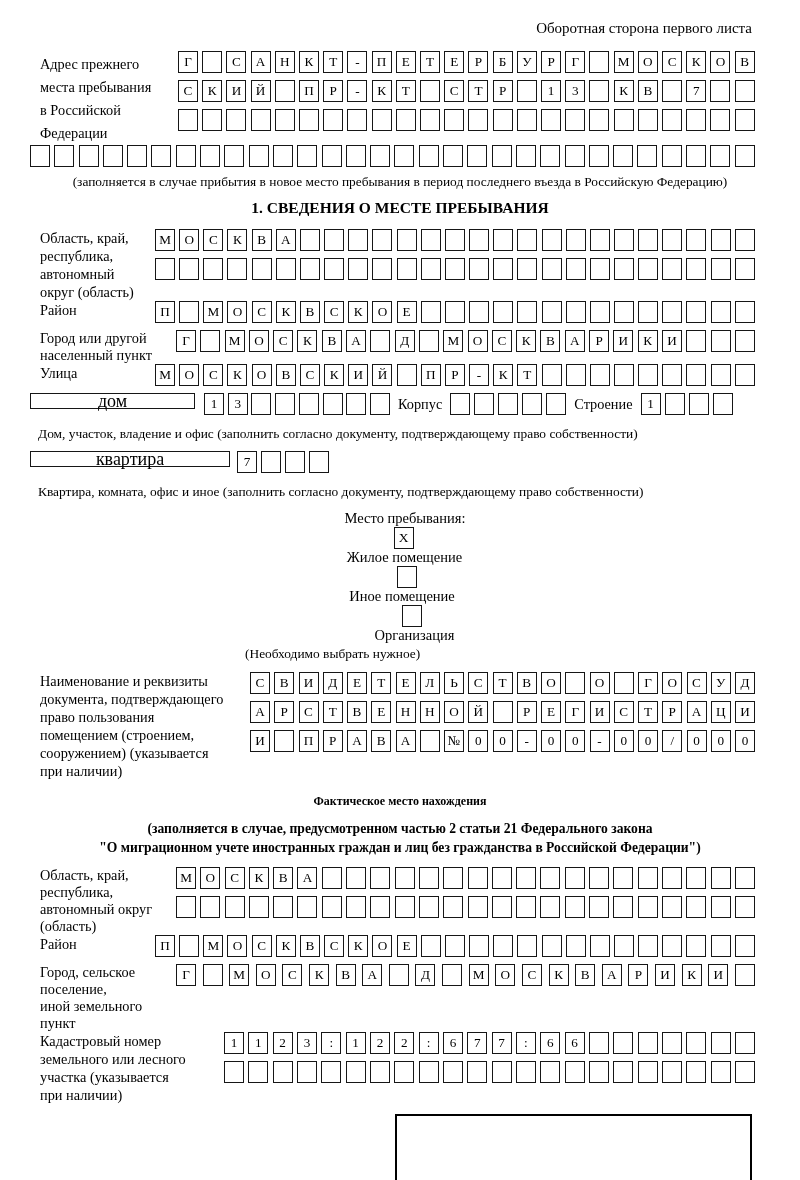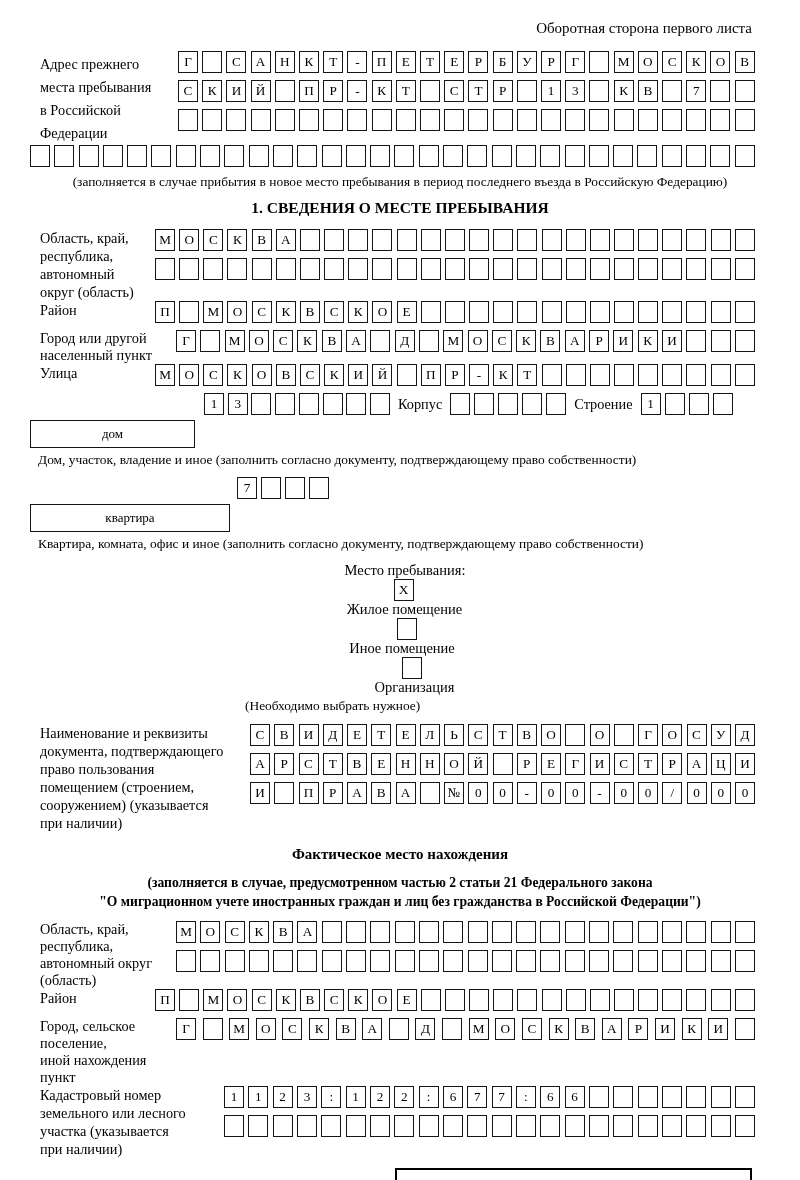--- a/index.html
+++ b/index.html
@@ -34,41 +34,41 @@
         display:flex;align-items:center;justify-content:center;
         font-size:13.2px;background:#fff;flex:0 0 auto;}
 
   .note{font-size:13.4px;margin:1px 0 9px 0;}
   .note-center{text-align:center;}
   .note-left{margin-left:8px;}
 
   .sec-title{font-weight:bold;font-size:15.5px;text-align:center;margin:6px 0 12px 0;}
 
   .domrow{display:flex;align-items:flex-start;margin-bottom:4px;}
-  .labelbox{box-sizing:border-box;height:28px;border:1.6px solid #161616;
-            display:flex;align-items:center;justify-content:center;font-size:13px;margin-top:27px;}
+  .labelbox{box-sizing:border-box;height:16px;border:1.6px solid #161616;
+            display:flex;align-items:center;justify-content:center;font-size:18px;}
   .box-dom{width:165px;}
   .box-kv{width:200px;}
   .inline-lbl{font-size:14.3px;line-height:22px;margin:0 8px;font-family:Liberation Serif, serif;}
   .ml9{margin-left:9px;}
   .ml7{margin-left:7px;}
 
   .mestorow{display:flex;align-items:center;margin:10px 0 2px 0;font-size:14.5px;flex-direction:column;}
   .mlbl{margin-left:10px;}
   .checkbox{box-sizing:border-box;width:20px;height:22px;border:1.6px solid #161616;
             display:flex;align-items:center;justify-content:center;font-size:13.5px;flex:0 0 auto;}
   .cb1{margin-left:7px;}
   .opt1{margin-left:9px;}
   .cb2{margin-left:14px;}
   .opt2{margin-left:4px;}
   .cb3{margin-left:23px;}
   .opt3{margin-left:29px;}
   .mesto-note{margin-left:215px;font-size:13.4px;margin-bottom:10px;}
 
-  .fact-title{font-weight:bold;font-size:15px;text-align:center;margin:14px 0 10px 0;}
+  .fact-title{font-weight:bold;font-size:12px;text-align:center;margin:14px 0 10px 0;}
   .fact-note{font-size:13.6px;text-align:center;line-height:19px;margin-bottom:10px;font-weight:bold;}
 
   .stamp-box{box-sizing:border-box;margin:10px 0 8px 365px;width:357px;height:172px;
              border:2px solid #000;background:#fff;}
 </style>
 </head>
 <body>
 
 <div class="page">
 
@@ -373,21 +373,21 @@
         <span class="cell"></span>
       </div>
     <div class="inline-lbl">Строение</div>
     <div class="cells w92">
         <span class="cell">1</span>
         <span class="cell"></span>
         <span class="cell"></span>
         <span class="cell"></span>
       </div>
   </div>
-  <div class="note note-left">Дом, участок, владение и иное (заполнить согласно документу, подтверждающему право собственности)</div>
+  <div class="note note-left">Дом, участок, владение и офис (заполнить согласно документу, подтверждающему право собственности)</div>
 
   <div class="domrow">
     <div class="labelbox box-kv">квартира</div>
     <div class="cells w92 ml7">
         <span class="cell">7</span>
         <span class="cell"></span>
         <span class="cell"></span>
         <span class="cell"></span>
       </div>
   </div>
@@ -577,21 +577,21 @@
         <span class="cell"></span>
         <span class="cell"></span>
         <span class="cell"></span>
         <span class="cell"></span>
         <span class="cell"></span>
       </div>
   </div>
 
   <div class="frow">
     <div class="lbl lbl-136">Город, сельское поселение,
-иной нахождения пункт</div>
+иной земельного пункт</div>
     <div class="cells w579">
         <span class="cell">Г</span>
         <span class="cell"></span>
         <span class="cell">М</span>
         <span class="cell">О</span>
         <span class="cell">С</span>
         <span class="cell">К</span>
         <span class="cell">В</span>
         <span class="cell">А</span>
         <span class="cell"></span>

